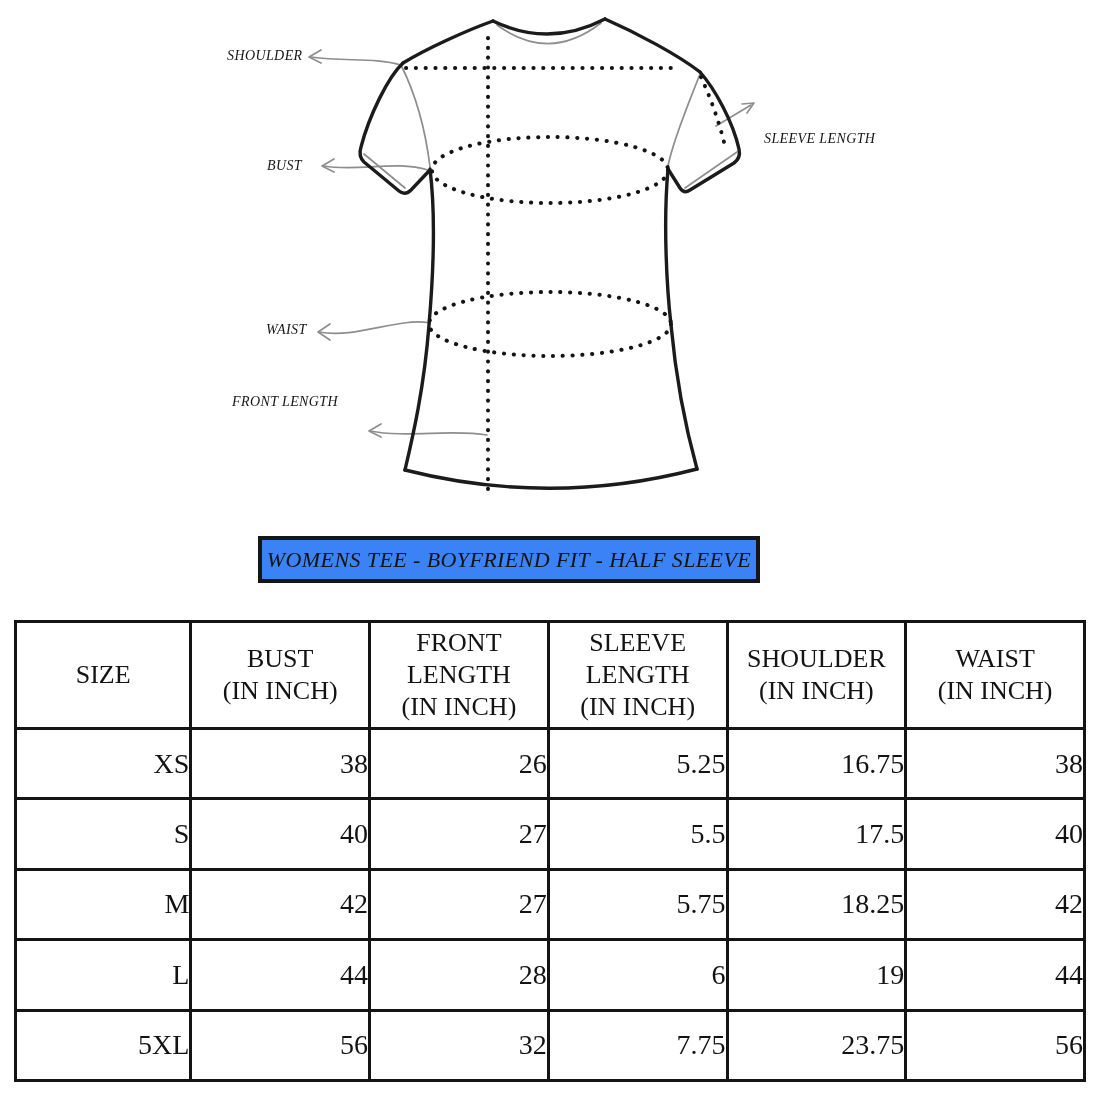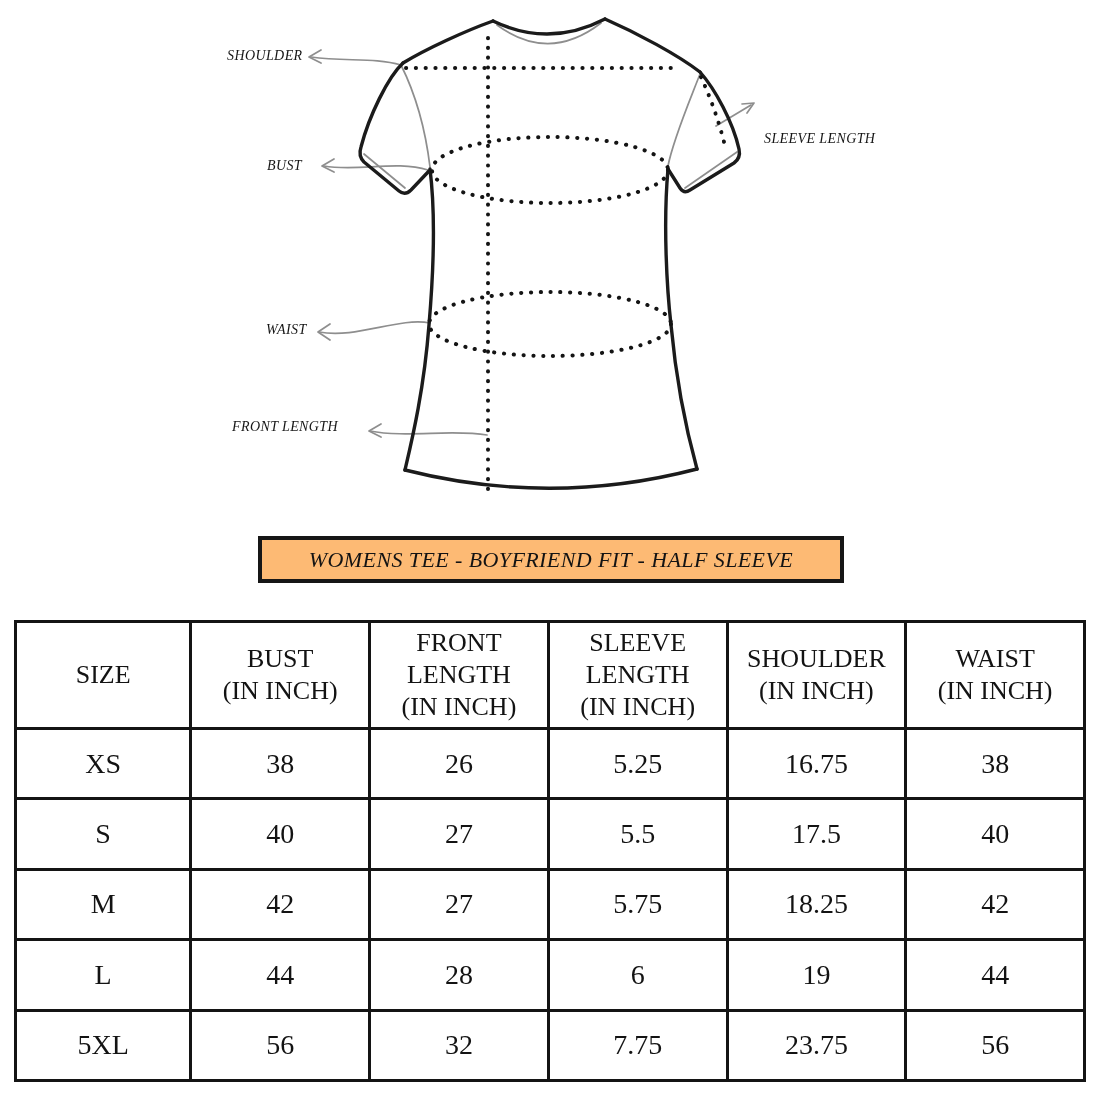--- a/index.html
+++ b/index.html
@@ -10,41 +10,41 @@
   }
   .diagram { position:absolute; left:0; top:0; width:1100px; height:528px; }
   .diagram svg { position:absolute; left:0; top:0; }
   .measure-label {
     position:absolute; font-style:italic; font-size:14px;
     letter-spacing:0.4px; color:#161616; white-space:nowrap;
   }
   #lbl-shoulder     { left:227px; top:48px;  }
   #lbl-bust         { left:267px; top:158px; }
   #lbl-waist        { left:266px; top:322px; }
-  #lbl-front-length { left:232px; top:419px; }
+  #lbl-front-length { left:232px; top:394px; }
   #lbl-sleeve-length{ left:764px; top:91px;margin-top:40px;  }
 
   .title-box {
-    position:absolute; left:258px; top:536px; width:586px; height:47px;
-    border:4px solid #161616; background:#fdba74;
+    position:absolute; left:258px; top:536px; width:502px; height:47px;
+    border:4px solid #161616; background:#3b82f6;
     display:flex; align-items:center; justify-content:center;
   }
   .title-box span { font-style:italic; font-size:22px; letter-spacing:0.4px; color:#131313; }
 
   table.size-table {
     position:absolute; left:14px; top:620px; width:1072px; height:462px;
     border-collapse:collapse; table-layout:fixed; text-align:center;
     background:#ffffff;
   }
   .size-table th, .size-table td {
     border:3px solid #141414; font-weight:400; padding:0; vertical-align:middle;
   }
   .size-table thead tr { height:107px; }
   .size-table th { font-size:26px; line-height:1.22; white-space:pre-line; }
-  .size-table tbody tr { height:35px; }
+  .size-table tbody tr { height:35px;text-align:right; }
   .size-table td { font-size:28px; line-height:1; }
 
   
   .ol   { stroke:#1b1b1b; stroke-width:3.4; fill:none; stroke-linejoin:round; stroke-linecap:round; }
   .dot  { stroke:#141414; stroke-width:4;   fill:none; stroke-dasharray:0.2 9.6; stroke-linecap:round; }
   .seam { stroke:#8e8e8e; stroke-width:1.7; fill:none; stroke-linejoin:round; stroke-linecap:round; }
 </style>
 </head>
 <body>
 

